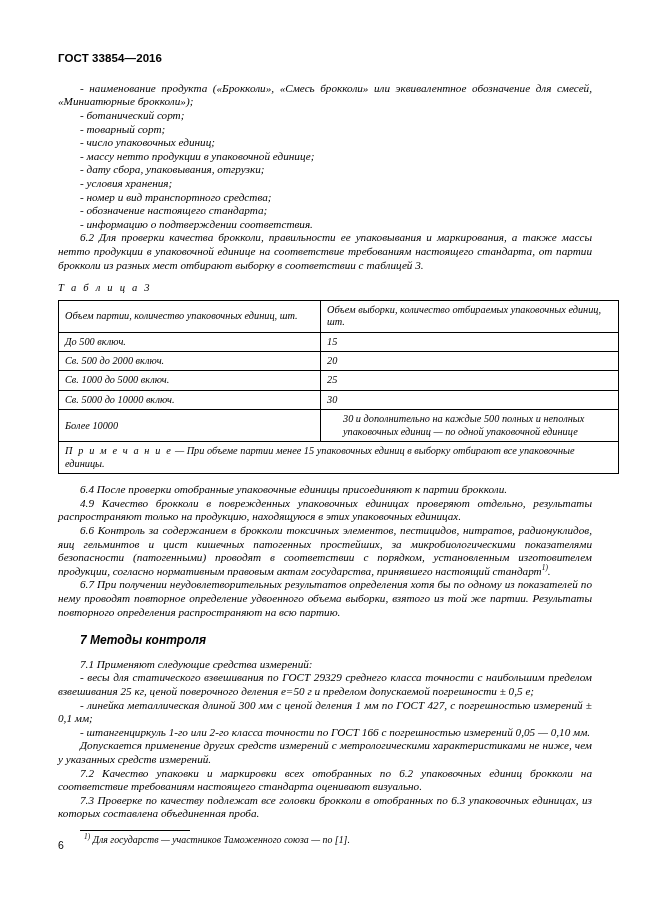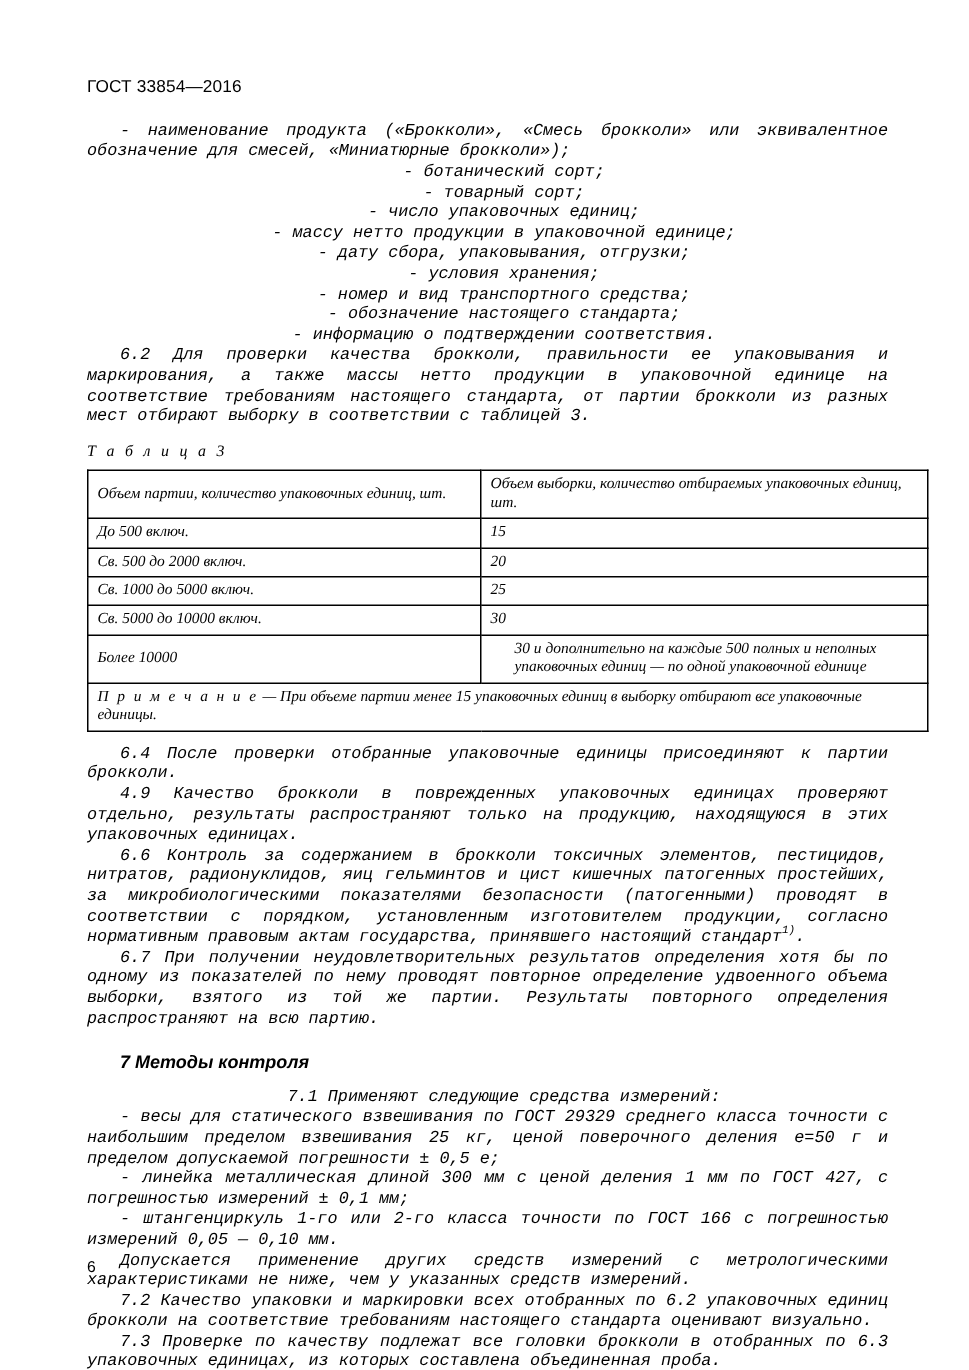--- a/index.html
+++ b/index.html
@@ -23,45 +23,44 @@
   .content {
     position: absolute;
     left: 58px;
     top: 52px;
     width: 534px;
   }
 
   
   .doc-header {
     font-family: "Liberation Sans", "DejaVu Sans", sans-serif;
-    font-weight: normal;
+    font-weight: bold;
     font-size: 11.5px;
     letter-spacing: 0.1px;
     margin: 0 0 16px 0;
     line-height: 1.2;
   }
 
   
   .para {
     font-style: italic;
     font-size: 11.2px;
     line-height: 13.6px;
     margin: 0;
     text-align: justify;
     text-justify: inter-word;
-    font-family: Liberation Mono, monospace;
   }
   .para.indent {
     text-indent: 22px;
   }
   .para.dash {
     text-indent: 22px;
   }
   .para.nojust {
-    text-align: center;
+    text-align: left;
   }
 
   .list-block .para { margin: 0; }
   .spacer-m  { height: 9px; }
   .spacer-l  { height: 14px; }
 
   
   .table-caption {
     font-style: italic;
     font-size: 10.6px;

